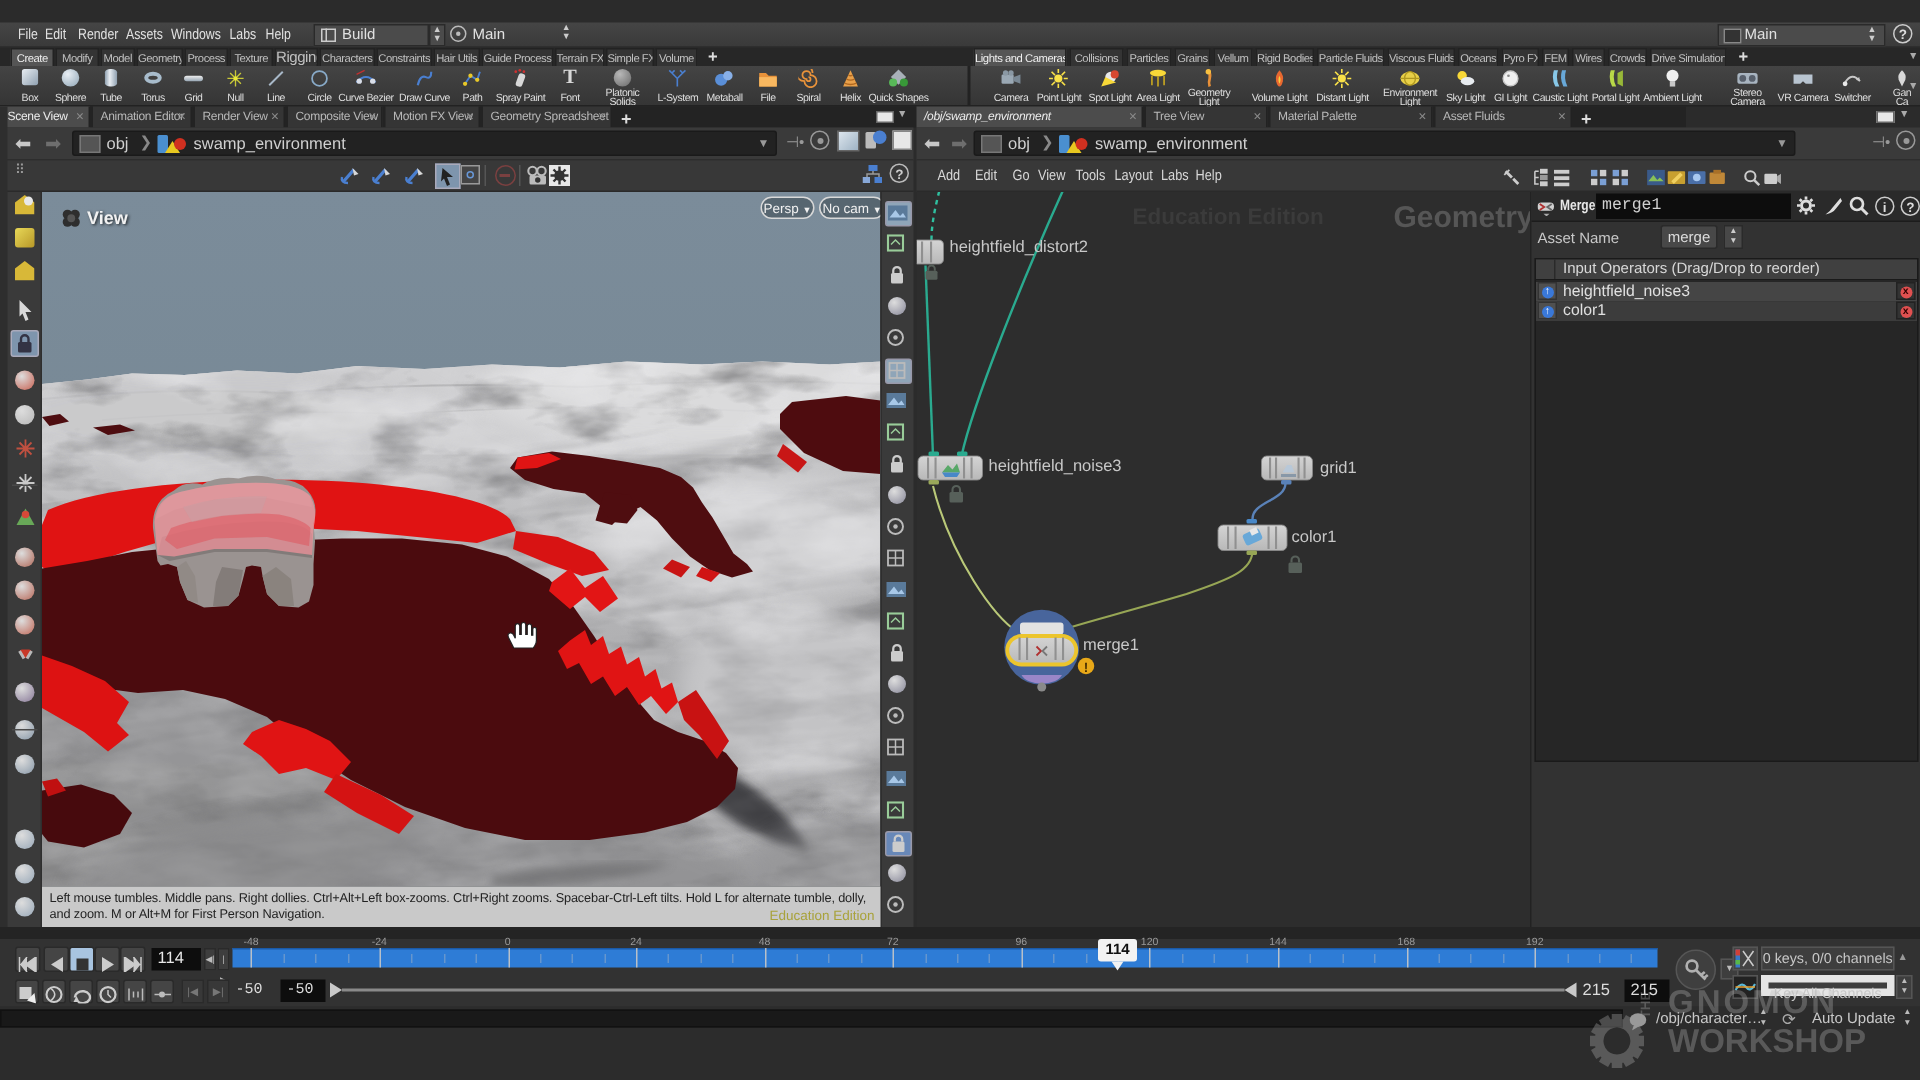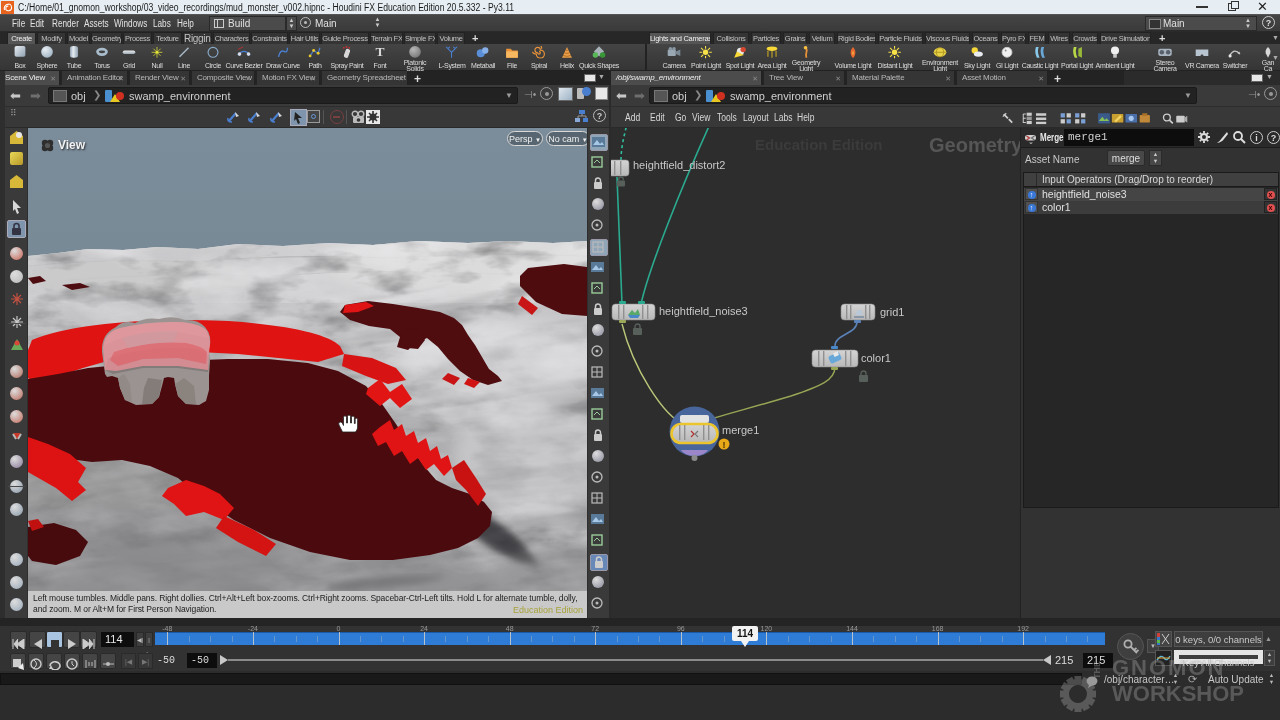--- a/index.html
+++ b/index.html
@@ -2,31 +2,20 @@
 <html><head><meta charset="utf-8">
 <style>
 *{margin:0;padding:0;box-sizing:border-box;}
 html,body{width:1280px;height:720px;overflow:hidden;background:#2b2b2b;font-family:"Liberation Sans",sans-serif;}
 .abs{position:absolute;}
 #stage{position:relative;width:1280px;height:720px;}
 </style></head>
 <body>
 <div id="stage">
 
-<div class="abs" style="left:0;top:0;width:1280px;height:15px;background:#e6eef3;border-bottom:1px solid #555;">
-  <div class="abs" style="left:1px;top:1px;width:13px;height:13px;background:#e8641e;"></div>
-  <svg class="abs" style="left:1px;top:1px" width="13" height="13">
-        <path d="M3.5 9 Q2.5 5 6 3.5 Q10 2 10.5 6 Q11 9.5 7.5 9.8 Q4.5 10 4.8 7 Q5 4.8 7.3 5.2" fill="none" stroke="#fff" stroke-width="1.1"></path>
-      </svg>
-  <div class="abs" style="left:18px;top:1.5px;font-size:10px;color:#1a1a1a;transform:scaleX(0.86);transform-origin:left;">C:/Home/01_gnomon_workshop/03_video_recordings/mud_monster_v002.hipnc - Houdini FX Education Edition 20.5.332 - Py3.11</div>
-  <div class="abs" style="left:1196px;top:6px;width:12px;height:2px;background:#333;"></div>
-  <div class="abs" style="left:1228px;top:3px;width:8px;height:8px;border:1.4px solid #333;background:#e6eef3;"></div>
-  <div class="abs" style="left:1231px;top:1px;width:8px;height:8px;border:1.4px solid #333;background:#e6eef3;"></div>
-  <div class="abs" style="left:1257px;top:-1px;font-size:13px;color:#222;">✕</div>
-</div>
 
 <div class="abs" style="left:0;top:15px;width:1280px;height:17px;background:linear-gradient(#454545,#3a3a3a);border-bottom:1px solid #2a2a2a;">
   <div class="abs" style="left:12px;top:3px;font-size:10px;color:#e2e2e2;transform:scaleX(0.82);transform-origin:left;">File</div>
   <div class="abs" style="left:30px;top:3px;font-size:10px;color:#e2e2e2;transform:scaleX(0.82);transform-origin:left;">Edit</div>
   <div class="abs" style="left:52px;top:3px;font-size:10px;color:#e2e2e2;transform:scaleX(0.82);transform-origin:left;">Render</div>
   <div class="abs" style="left:84px;top:3px;font-size:10px;color:#e2e2e2;transform:scaleX(0.82);transform-origin:left;">Assets</div>
   <div class="abs" style="left:114px;top:3px;font-size:10px;color:#e2e2e2;transform:scaleX(0.82);transform-origin:left;">Windows</div>
   <div class="abs" style="left:153px;top:3px;font-size:10px;color:#e2e2e2;transform:scaleX(0.82);transform-origin:left;">Labs</div>
   <div class="abs" style="left:177px;top:3px;font-size:10px;color:#e2e2e2;transform:scaleX(0.82);transform-origin:left;">Help</div>
   <div class="abs" style="left:209px;top:1px;width:77px;height:15px;background:#4b4b4b;border:1px solid #2a2a2a;">
@@ -420,21 +409,21 @@
         <div class="abs" style="left:257px;top:0;width:63px;height:14px;background:#353535;border-right:1px solid #222;color:#b8b8b8;font-size:8px;letter-spacing:-0.2px;line-height:14px;overflow:hidden;white-space:nowrap;"><span style="margin-left:5px;">Motion FX View</span><span style="position:absolute;right:3px;top:1px;color:#8a8a8a;font-size:7px;">✕</span></div>
         <div class="abs" style="left:322px;top:0;width:86px;height:14px;background:#353535;border-right:1px solid #222;color:#b8b8b8;font-size:8px;letter-spacing:-0.2px;line-height:14px;overflow:hidden;white-space:nowrap;"><span style="margin-left:5px;">Geometry Spreadsheet</span><span style="position:absolute;right:3px;top:1px;color:#8a8a8a;font-size:7px;">✕</span></div>
         <div class="abs" style="left:414px;top:1px;color:#ddd;font-size:12px;font-weight:bold;">+</div>
       </div>
   <div class="abs" style="left:584px;top:3px;width:12px;height:8px;background:#e8e8e8;border:1px solid #666;"></div>
   <div class="abs" style="left:598px;top:2px;font-size:7px;color:#aaa;">▼</div>
   <div id="panetabsR">
         <div class="abs" style="left:611px;top:0;width:151px;height:14px;background:#4c4c4c;border-right:1px solid #222;color:#ececec;font-size:8px;letter-spacing:-0.2px;line-height:14px;overflow:hidden;white-space:nowrap;font-style:italic;"><span style="margin-left:5px;">/obj/swamp_environment</span><span style="position:absolute;right:3px;top:1px;color:#8a8a8a;font-size:7px;font-style:normal;">✕</span></div>
         <div class="abs" style="left:764px;top:0;width:81px;height:14px;background:#353535;border-right:1px solid #222;color:#b8b8b8;font-size:8px;letter-spacing:-0.2px;line-height:14px;overflow:hidden;white-space:nowrap;"><span style="margin-left:5px;">Tree View</span><span style="position:absolute;right:3px;top:1px;color:#8a8a8a;font-size:7px;font-style:normal;">✕</span></div>
         <div class="abs" style="left:847px;top:0;width:108px;height:14px;background:#353535;border-right:1px solid #222;color:#b8b8b8;font-size:8px;letter-spacing:-0.2px;line-height:14px;overflow:hidden;white-space:nowrap;"><span style="margin-left:5px;">Material Palette</span><span style="position:absolute;right:3px;top:1px;color:#8a8a8a;font-size:7px;font-style:normal;">✕</span></div>
-        <div class="abs" style="left:957px;top:0;width:91px;height:14px;background:#353535;border-right:1px solid #222;color:#b8b8b8;font-size:8px;letter-spacing:-0.2px;line-height:14px;overflow:hidden;white-space:nowrap;"><span style="margin-left:5px;">Asset Motion</span><span style="position:absolute;right:3px;top:1px;color:#8a8a8a;font-size:7px;font-style:normal;">✕</span></div>
+        <div class="abs" style="left:957px;top:0;width:91px;height:14px;background:#353535;border-right:1px solid #222;color:#b8b8b8;font-size:8px;letter-spacing:-0.2px;line-height:14px;overflow:hidden;white-space:nowrap;"><span style="margin-left:5px;">Asset Fluids</span><span style="position:absolute;right:3px;top:1px;color:#8a8a8a;font-size:7px;font-style:normal;">✕</span></div>
         <div class="abs" style="left:1054px;top:1px;color:#ddd;font-size:12px;font-weight:bold;">+</div>
       </div>
   <div class="abs" style="left:1251px;top:3px;width:12px;height:8px;background:#e8e8e8;border:1px solid #666;"></div>
   <div class="abs" style="left:1266px;top:2px;font-size:7px;color:#aaa;">▼</div>
 </div>
 
 <div class="abs" style="left:0;top:85px;width:609px;height:22px;background:#3a3a3a;border-bottom:1px solid #2d2d2d;">
   <div class="abs" style="left:10px;top:3px;font-size:13px;color:#c8c8c8;">⬅</div>
   <div class="abs" style="left:30px;top:3px;font-size:13px;color:#6e6e6e;">➡</div>
   <div class="abs" style="left:48px;top:2px;width:470px;height:17px;background:#222;border:1px solid #1a1a1a;border-radius:2px;">

